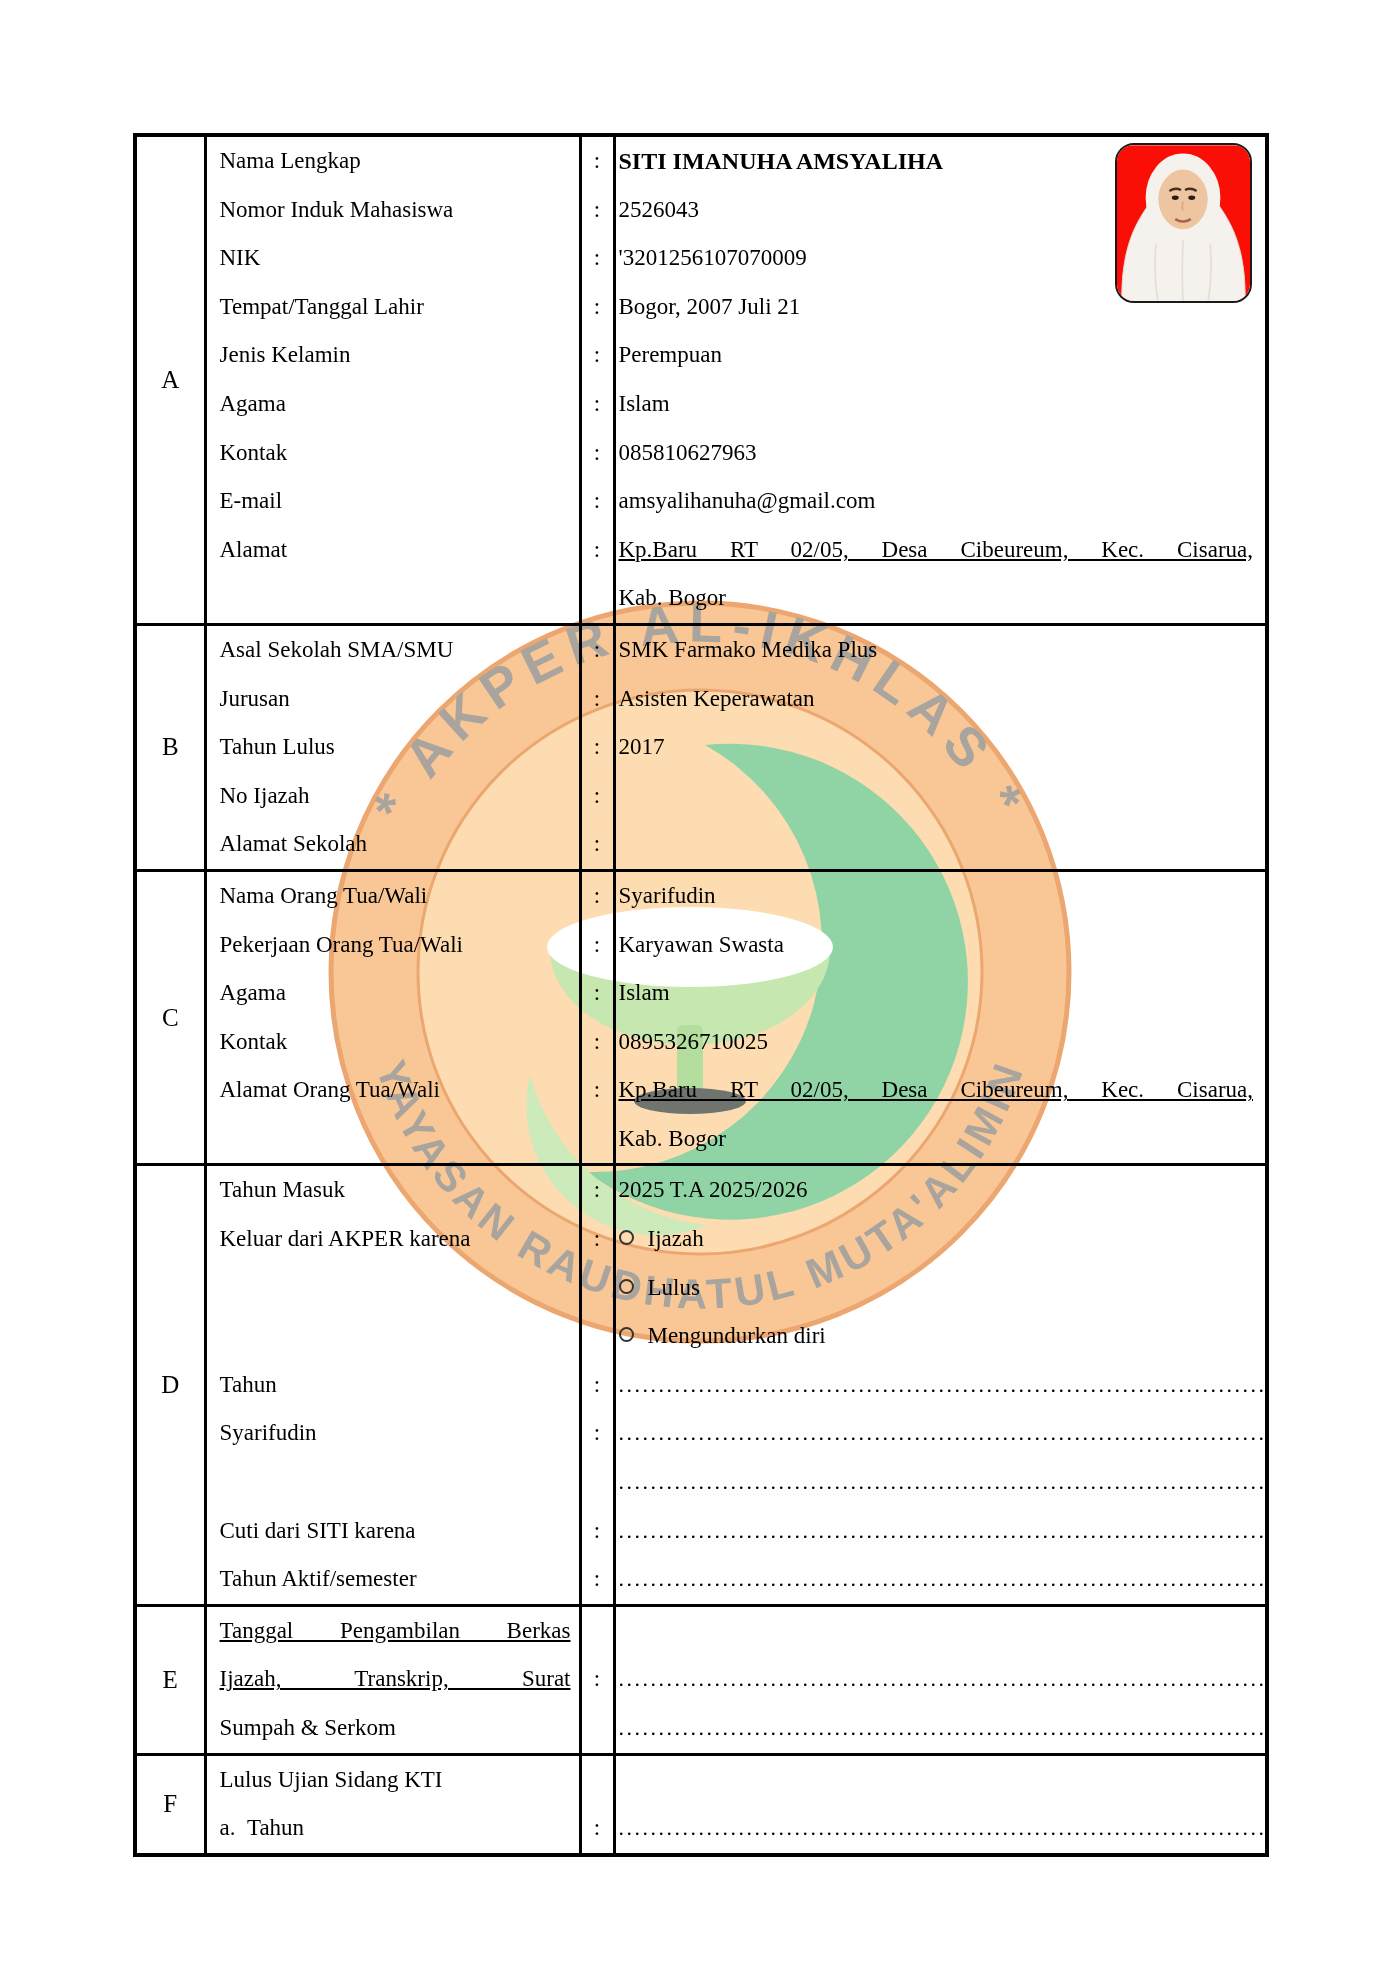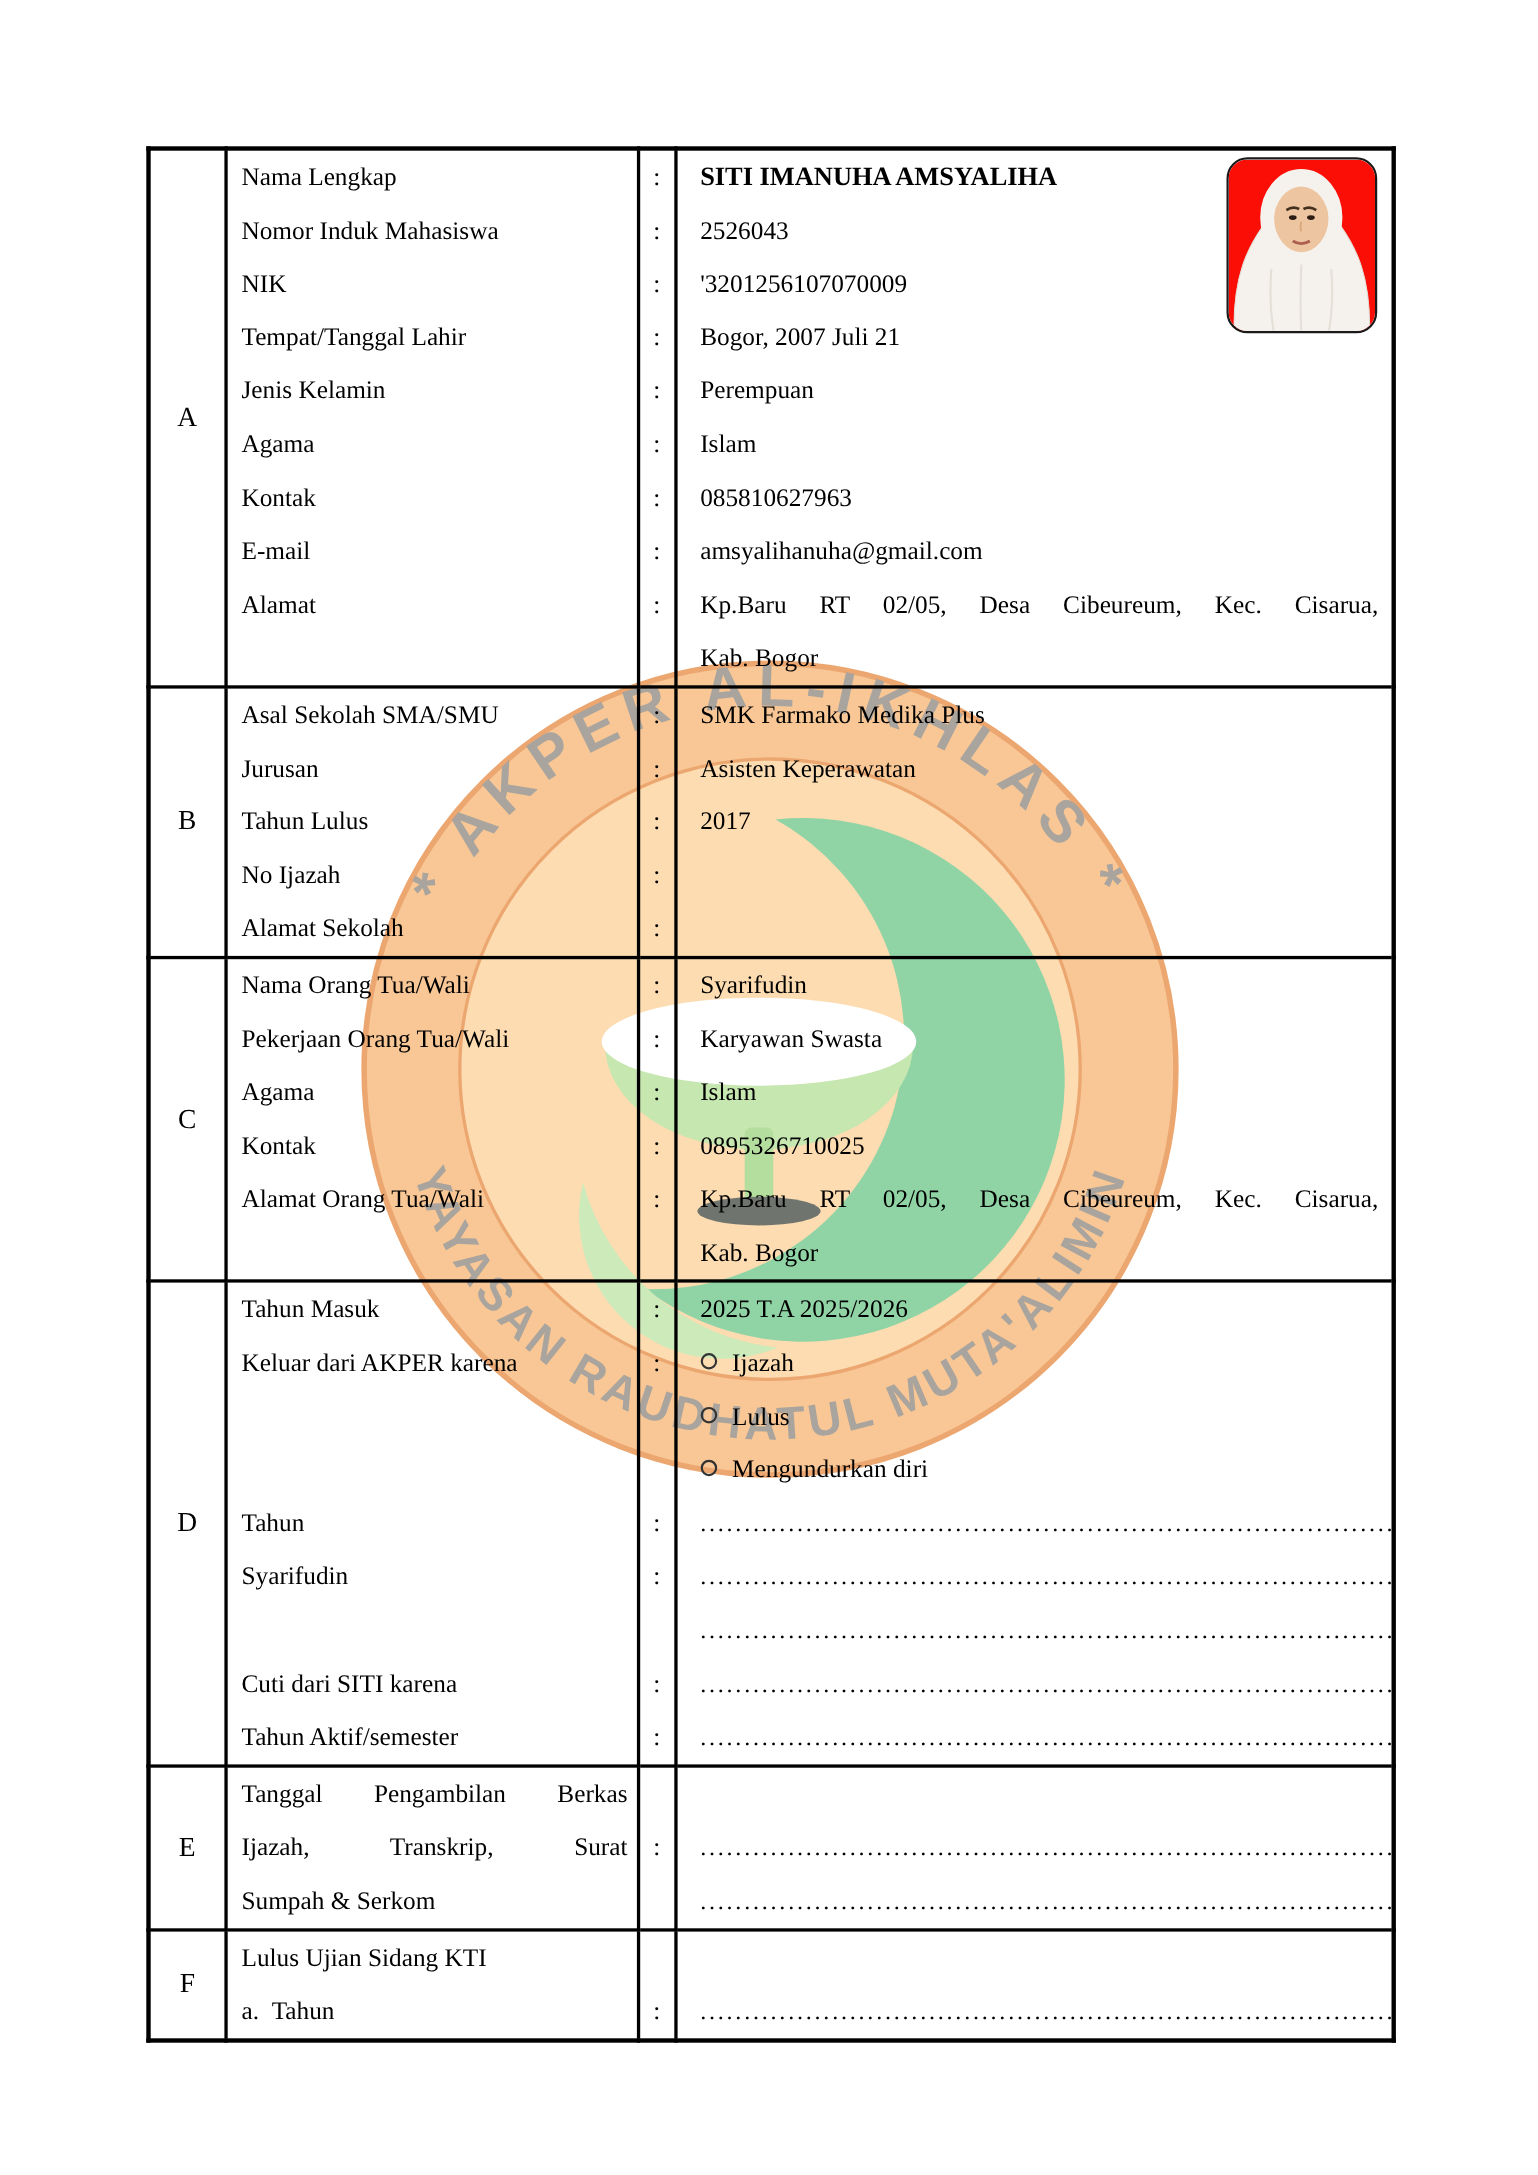--- a/index.html
+++ b/index.html
@@ -13,23 +13,23 @@
   
   table.biodata{position:absolute;left:133px;top:133px;width:1132px;z-index:2;
                 border-collapse:collapse;table-layout:fixed;background:transparent;}
   table.biodata{border:4px solid #000;}
   table.biodata td{border:3px solid #000;padding:0;vertical-align:middle;}
   td.col-letter{text-align:center;font-size:25px;}
   td.col-label,td.col-colon,td.col-value{vertical-align:top;}
   .line{display:block;height:48.6px;line-height:48.6px;font-size:23px;white-space:nowrap;overflow:hidden;}
   .label-line{padding:0 8px 0 13px;}
   .colon-line{text-align:center;padding:0;}
-  .value-line{padding:0 12px 0 21px;}
+  .value-line{padding:0 12px 0 3px;}
   .bold{font-weight:bold;font-size:24px;}
-  .justify{white-space:normal;text-align:justify;text-align-last:justify;}
+  .justify{white-space:normal;text-align:justify;text-align-last:justify;text-decoration:underline;}
   .dots{letter-spacing:2.5px;font-size:22px;}
   .bullet{display:inline-block;width:11px;height:11px;border:2px solid #333;border-radius:50%;
           margin-right:14px;vertical-align:1px;background:transparent;}
 
   
   .photo{position:absolute;left:1115px;top:143px;width:137px;height:160px;z-index:3;
          border:2px solid #1a1a1a;border-radius:19px;overflow:hidden;box-sizing:border-box;}
   .photo svg{display:block;width:100%;height:100%;}
 </style>
 </head>

